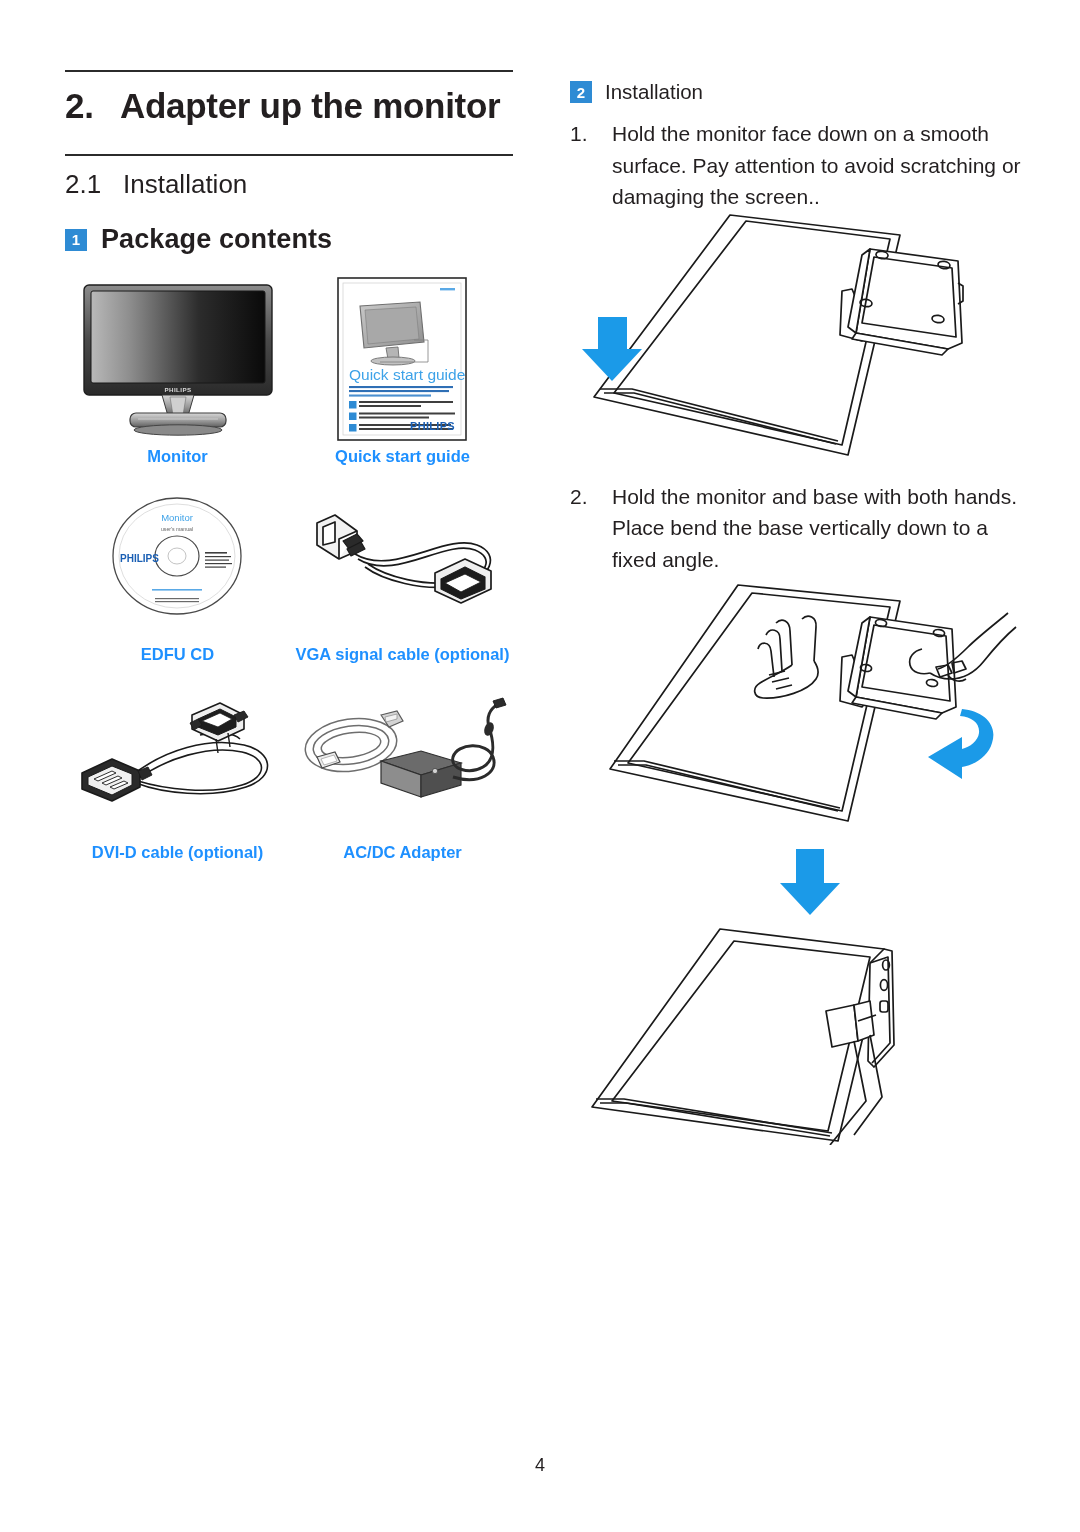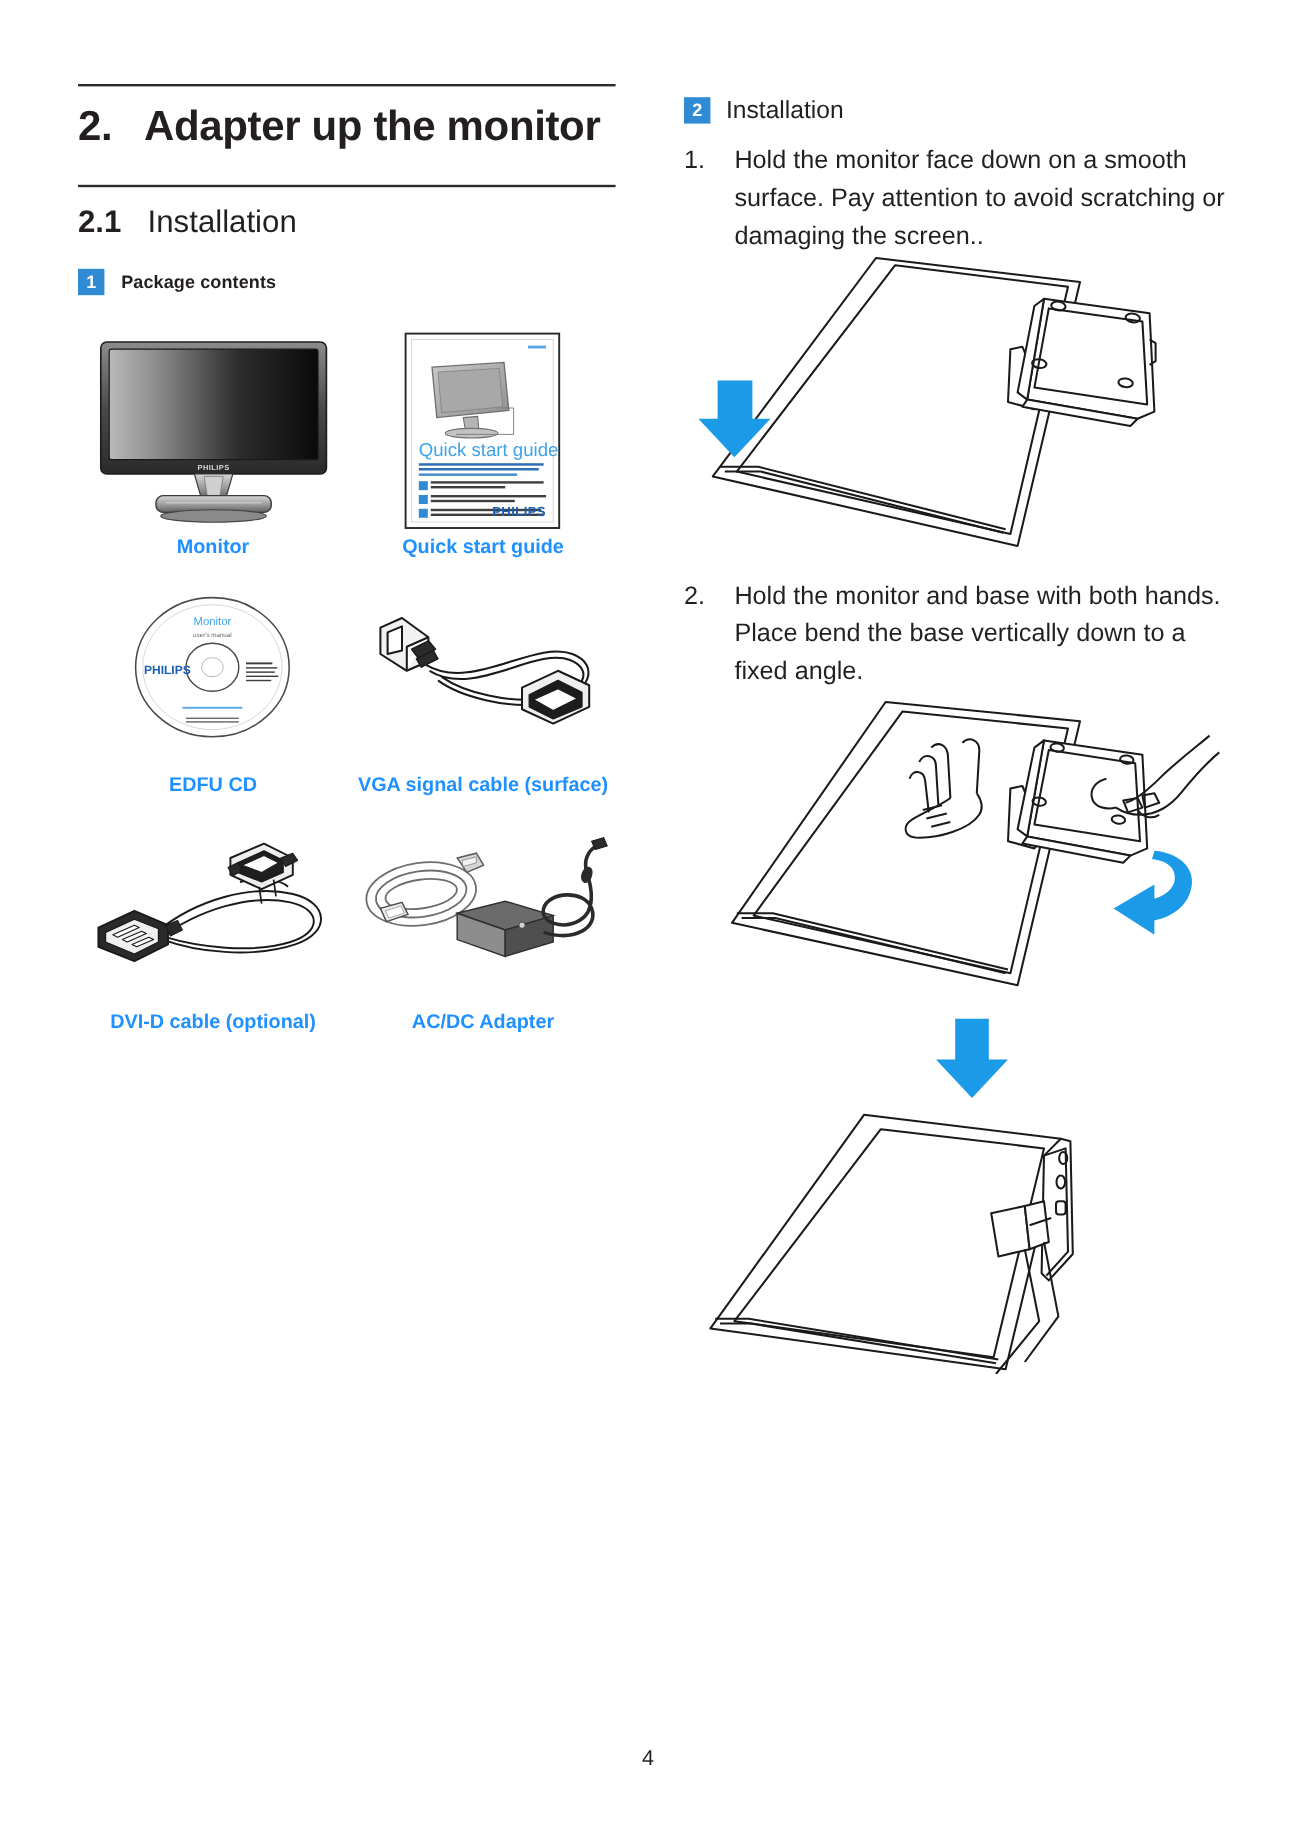--- a/index.html
+++ b/index.html
@@ -49,42 +49,42 @@
     margin: 28px 0 0 0;
     width: 448px;
   }
   .h2 {
     font-size: 26px;
     color: #231f20;
     margin: 13px 0 0 0;
     display: flex;
     white-space: pre;
   }
-  .h2 .num { width: 58px; display: inline-block; font-weight: bold; }
+  .h2 .num { width: 58px; display: inline-block; }
 
   .h3row {
     display: flex;
     align-items: center;
     margin: 24px 0 0 0;
   }
   .badge {
     display: inline-flex;
     align-items: center;
     justify-content: center;
     width: 22px;
     height: 22px;
     background: #2e8bd4;
     color: #ffffff;
     font-size: 15px;
     font-weight: bold;
     margin-right: 14px;
     flex: 0 0 auto;
   }
   .h3 {
-    font-size: 15px;
+    font-size: 27px;
     font-weight: bold;
     color: #231f20;
     letter-spacing: 0.1px;
   }
 
   
   .pkg-grid {
     position: absolute;
     left: 65px;
     top: 275px;
@@ -323,21 +323,21 @@
                        C 128 96, 86 82, 70 70" fill="none" stroke-width="1.7"></path>
               <path d="M63 62 C 100 85, 150 42, 180 53 C 200 61, 192 79, 165 84
                        C 130 91, 90 79, 73 67" fill="none" stroke-width="1.7"></path>
 
               <path d="M140 76 L170 62 L196 74 L196 92 L166 106 L140 94 Z" fill="#efefef"></path>
               <path d="M146 82 L170 70 L190 80 L190 92 L166 102 L146 92 Z" fill="#1c1c1c" stroke-width="1.1"></path>
               <path d="M150 86 L170 77 L186 85 L166 95 Z" fill="#ffffff" stroke-width="0.9"></path>
             </g>
           </svg>
         </div>
-        <div class="pkg-caption">VGA signal cable (surface)</div>
+        <div class="pkg-caption">VGA signal cable (optional)</div>
       </div>
     </div>
 
     <div class="pkg-row">
 
       <div class="pkg-cell">
         <div class="pkg-art">
           <svg width="220" height="120" viewBox="0 0 220 120">
             <g fill="none" stroke="#1a1a1a" stroke-width="1.6" stroke-linejoin="round">
 

